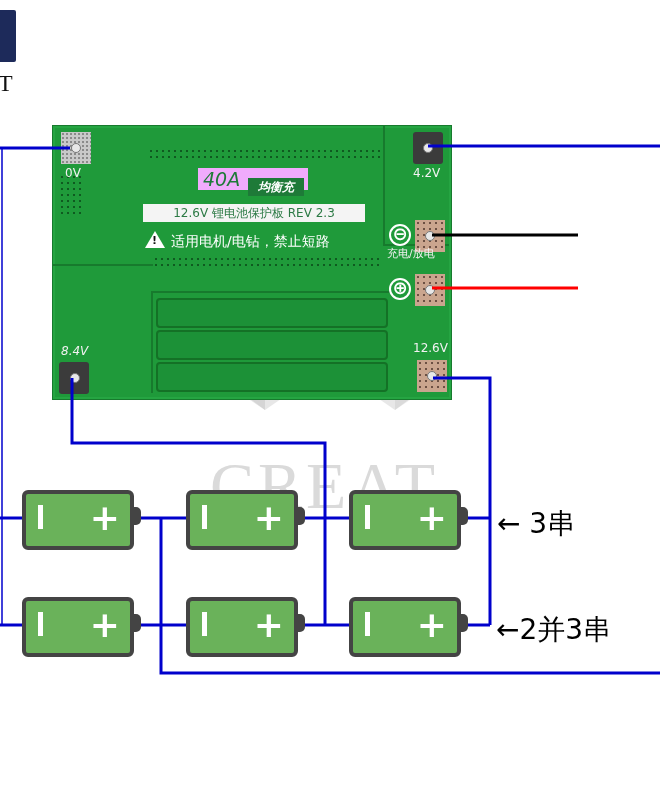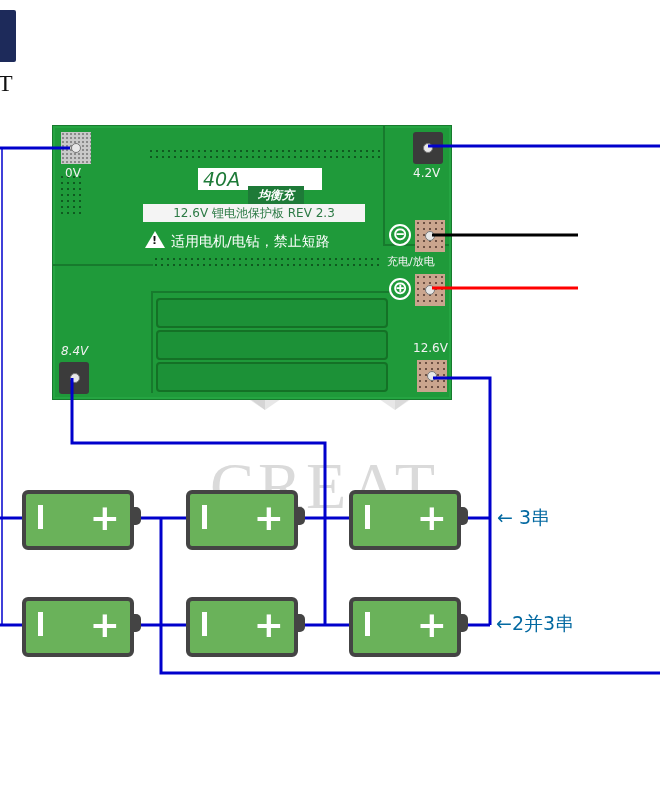--- a/index.html
+++ b/index.html
@@ -8,35 +8,35 @@
   .logo-glyph { left:-8px; top:10px; width:24px; height:52px; background:#1d2a5a; border-radius:2px; }
   .logo-text { left:-2px; top:70px; font-family:"Liberation Serif", serif; font-size:24px; color:#111; letter-spacing:1px; }
   .watermark-text { left:210px; top:448px; font-family:"Liberation Serif", serif; font-size:66px; color:rgba(150,150,150,0.35); letter-spacing:4px; }
   .pcb { left:52px; top:125px; width:398px; height:273px; background:#1f9a3a; border:1px solid #177a2d; box-shadow: inset 0 0 0 2px #25a542; }
   .pad { width:30px; height:32px; }
   .pad-silver { background:#c9c9c9; background-image: radial-gradient(#8a8a8a 1px, transparent 1.2px); background-size:4px 4px; }
   .pad-dark { background:#3b3b3b; border-radius:3px; }
   .pad-copper { background:#caa58e; background-image: radial-gradient(#6c5043 1.2px, transparent 1.4px); background-size:6px 6px; }
   .hole { width:8px; height:8px; background:#e8e8e8; border-radius:50%; border:1px solid #777; }
   .pcb-label { color:#f2f2f2; font-size:12px; }
-  .badge-40a { left:145px; top:42px; width:124px; height:22px; background:#ffffff; }
+  .badge-40a { left:145px; top:42px; width:110px; height:22px; background:#f0abfc; }
   .badge-40a .num { position:absolute; left:5px; top:0; font-size:19px; color:#1e7a38; font-style:italic; }
-  .badge-40a .tag { position:absolute; left:50px; top:18px; width:56px; height:18px; background:#1e7a38; color:#fff; font-size:12px; font-weight:bold; text-align:center; line-height:18px; font-style:italic; }
+  .badge-40a .tag { position:absolute; left:50px; top:10px; width:56px; height:18px; background:#1e7a38; color:#fff; font-size:12px; font-weight:bold; text-align:center; line-height:18px; font-style:italic; }
   .title-bar { left:90px; top:78px; width:222px; height:18px; background:#f4f4f4; color:#2c7a45; font-size:12px; line-height:18px; text-align:center; }
   .warning { left:92px; top:105px; color:#fff; font-size:14px; }
   .warn-tri { display:inline-block; width:0; height:0; border-left:10px solid transparent; border-right:10px solid transparent; border-bottom:17px solid #fff; position:relative; vertical-align:-2px; margin-right:6px; }
   .warn-tri::after { content:"!"; position:absolute; left:-3px; top:3px; font-size:11px; font-weight:bold; color:#111; }
   .trace { background:#177a2d; }
   .cell-strip { left:103px; width:228px; height:26px; background:#1c9137; border:2px solid #147126; border-radius:4px; }
   .sign { width:18px; height:18px; border:2px solid #fff; border-radius:50%; color:#fff; font-size:18px; line-height:16px; text-align:center; font-weight:bold; }
   .battery { width:104px; height:52px; background:#6ab25a; border:4px solid #444; border-radius:6px; }
   .battery .nub { position:absolute; right:-11px; top:13px; width:7px; height:18px; background:#444; border-radius:0 5px 5px 0; }
   .battery .minus { position:absolute; left:12px; top:11px; width:5px; height:24px; background:#fff; }
   .battery .plus { position:absolute; right:10px; top:4px; color:#fff; font-size:36px; font-weight:bold; line-height:40px; }
-  .series-label { color:#0369a1; font-size:19px; }
+  .series-label { color:#000000; font-size:28px; }
   svg.wires { position:absolute; left:0; top:0; width:660px; height:800px; }
 </style>
 </head>
 <body>
 
 <div class="abs logo-glyph"></div>
 <div class="abs logo-text">T</div>
 
 <svg class="wires" style="pointer-events:none">
   <polygon points="250,300 330,255 330,270 265,310 265,410 250,400" fill="rgba(160,160,160,0.25)"></polygon>
@@ -77,21 +77,21 @@
 
   <div class="abs pcb-label" style="left:360px;top:215px;">12.6V</div>
   <div class="abs pad pad-copper" style="left:364px;top:234px;">
     <div class="abs hole" style="left:10px;top:11px;"></div>
   </div>
 
   <div class="abs sign" style="left:336px;top:98px;">⊖</div>
   <div class="abs pad pad-copper" style="left:362px;top:94px;">
     <div class="abs hole" style="left:10px;top:11px;"></div>
   </div>
-  <div class="abs pcb-label" style="left:334px;top:128px;font-size:11px;">充电/放电</div>
+  <div class="abs pcb-label" style="left:334px;top:120px;font-size:11px;">充电/放电</div>
   <div class="abs sign" style="left:336px;top:152px;">⊕</div>
   <div class="abs pad pad-copper" style="left:362px;top:148px;">
     <div class="abs hole" style="left:10px;top:11px;"></div>
   </div>
 
   <div class="abs badge-40a">
     <span class="num">40A</span>
     <span class="tag">均衡充</span>
   </div>
   <div class="abs title-bar">12.6V 锂电池保护板 REV 2.3</div>

